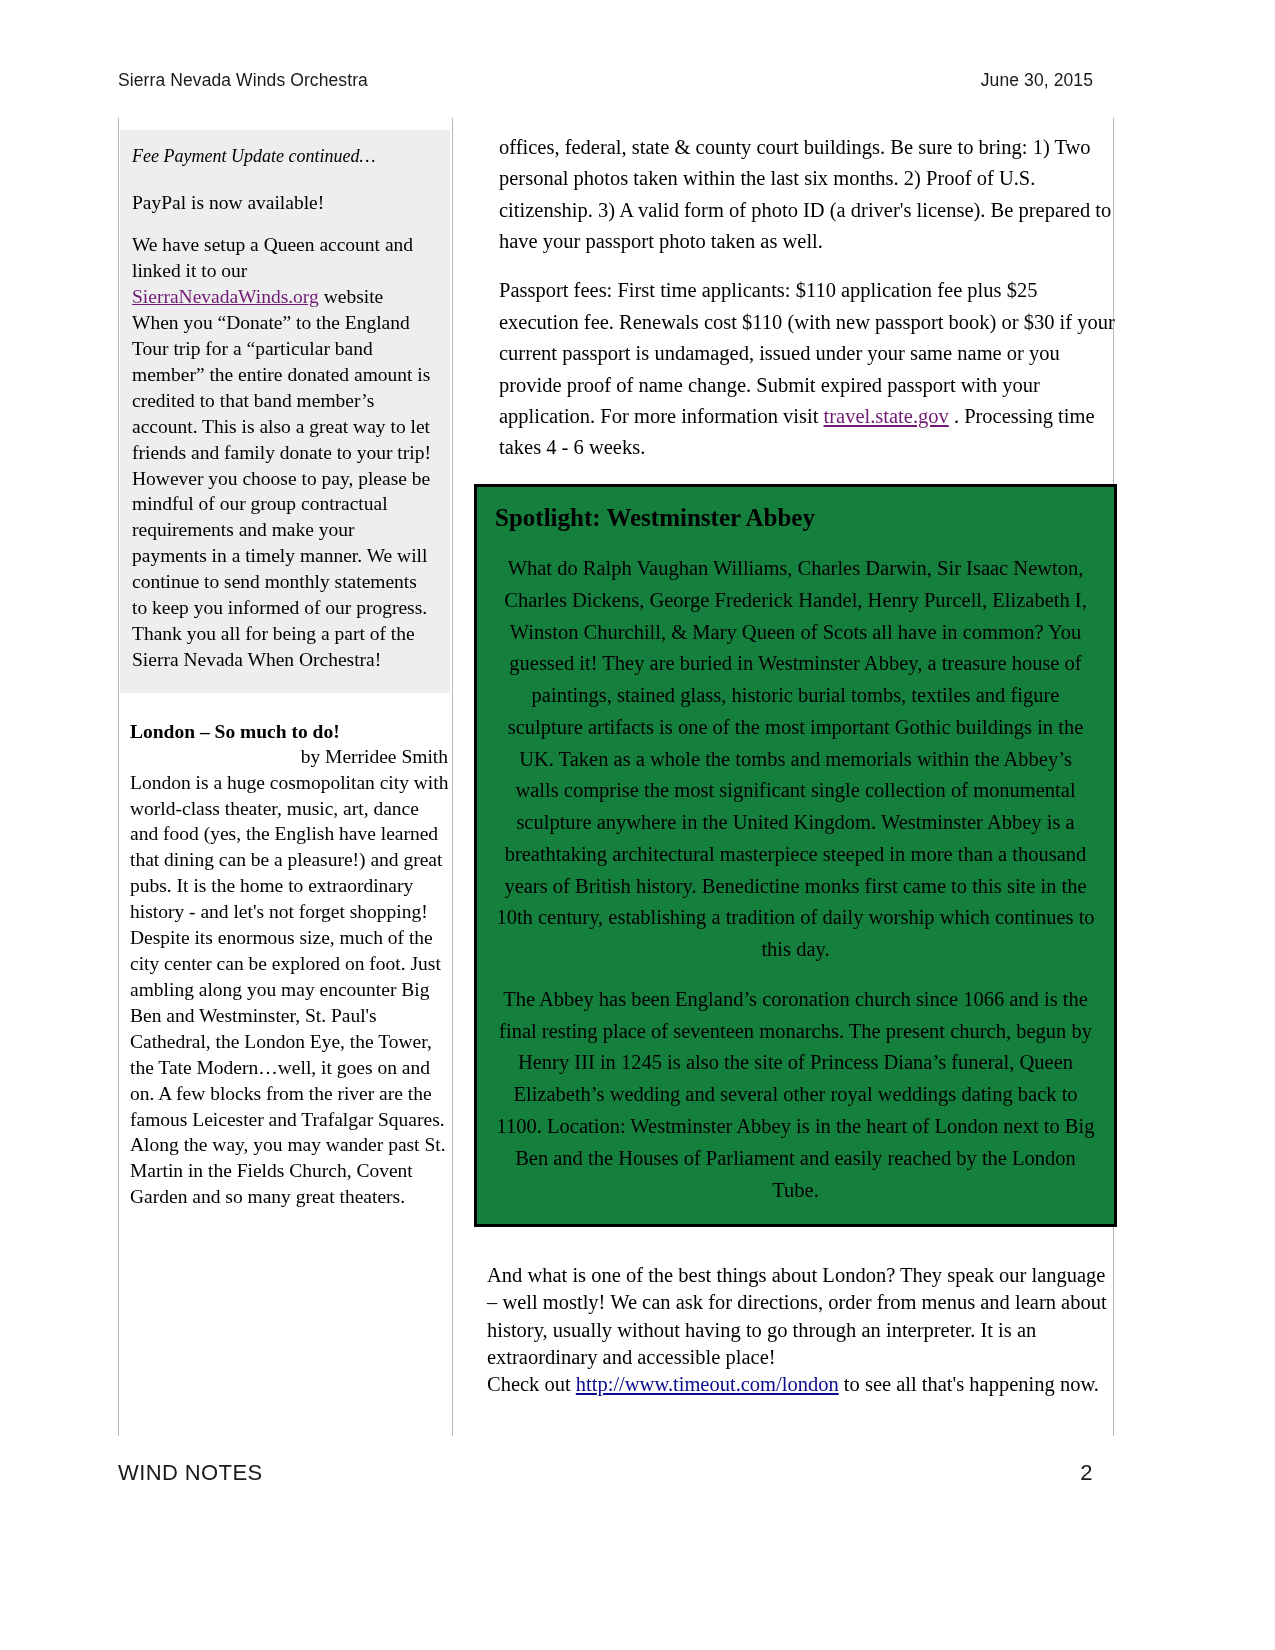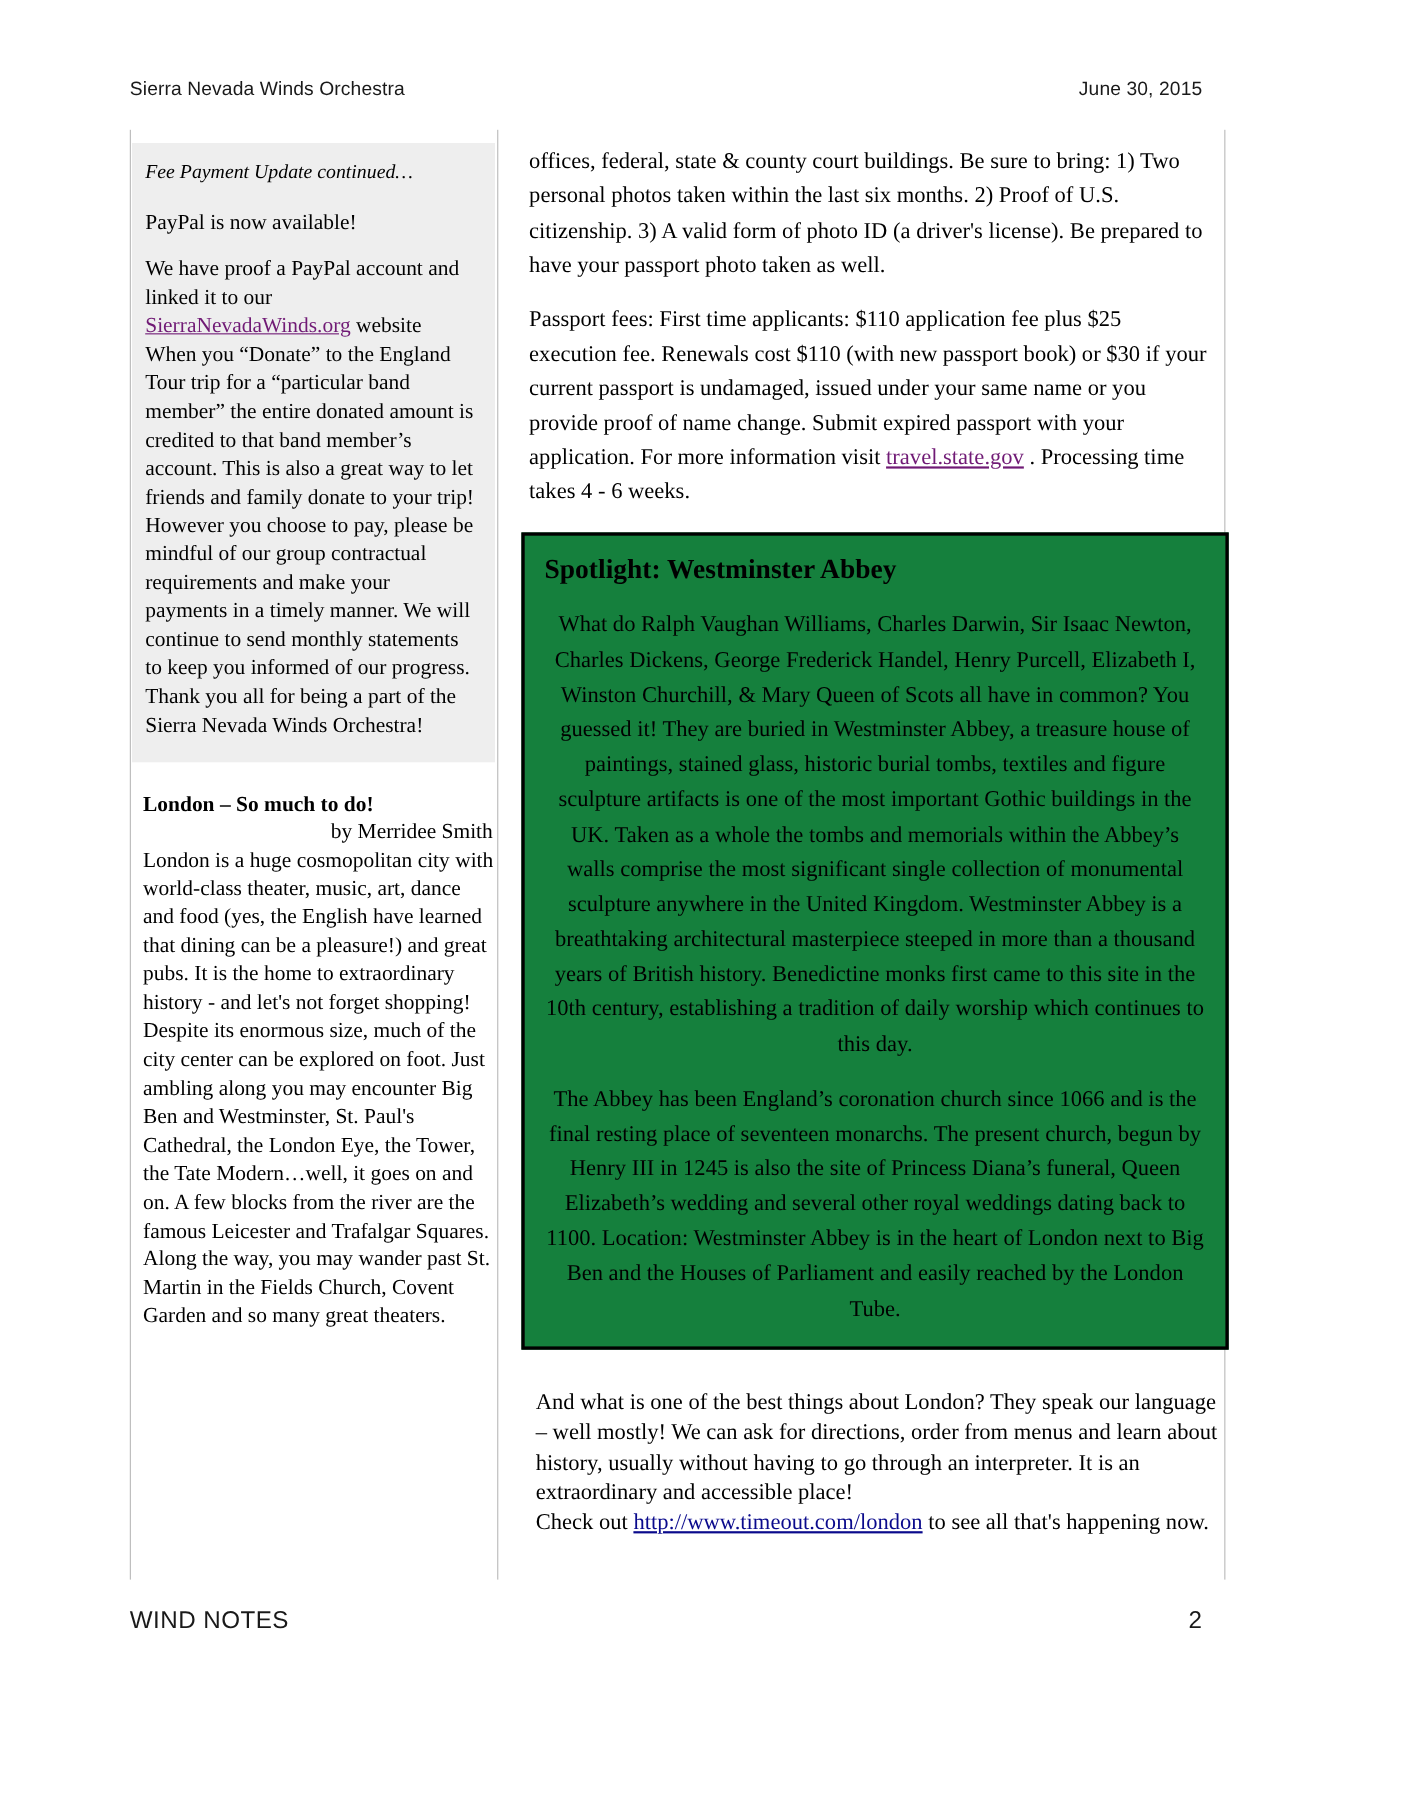--- a/index.html
+++ b/index.html
@@ -119,21 +119,21 @@
   .body-left {
     font-size: 19.5px;
     line-height: 1.33;
     margin: 0;
     padding-left: 10px;
   }
 
   
   .col-right {
     position: absolute;
-    left: 481px;
+    left: 499px;
     top: 132px;
     width: 620px;
   }
   .rcol-p {
     font-size: 20.5px;
     line-height: 1.53;
     margin: 0 0 18px 0;
   }
 
   
@@ -190,23 +190,23 @@
 
   <div class="vrule vrule-left"></div>
   <div class="vrule vrule-mid"></div>
   <div class="vrule vrule-right"></div>
 
   <div class="col-left">
 
     <div class="shaded-box">
       <p class="continued">Fee Payment Update continued…</p>
       <p class="lcol-p">PayPal is now available!</p>
-      <p class="lcol-run"><span>We have proof a PayPal account and linked it to our </span><a class="plain-link" href="#">SierraNevadaWinds.org</a><span> website When you “Donate” to the England Tour trip for a “particular band member” the entire donated amount is credited to that band member’s account. This is also a great way to let friends and family donate to your trip!</span></p>
+      <p class="lcol-run"><span>We have setup a Queen account and linked it to our </span><a class="plain-link" href="#">SierraNevadaWinds.org</a><span> website When you “Donate” to the England Tour trip for a “particular band member” the entire donated amount is credited to that band member’s account. This is also a great way to let friends and family donate to your trip!</span></p>
       <p class="lcol-run">However you choose to pay, please be mindful of our group contractual requirements and make your payments in a timely manner. We will continue to send monthly statements to keep you informed of our progress.</p>
-      <p class="lcol-run">Thank you all for being a part of the Sierra Nevada Winds Orchestra!</p>
+      <p class="lcol-run">Thank you all for being a part of the Sierra Nevada When Orchestra!</p>
     </div>
 
     <h3 class="article-title">London – So much to do!</h3>
     <p class="byline">by Merridee Smith</p>
     <p class="body-left">London is a huge cosmopolitan city with world-class theater, music, art, dance and food (yes, the English have learned that dining can be a pleasure!) and great pubs. It is the home to extraordinary history - and let's not forget shopping!</p>
     <p class="body-left">Despite its enormous size, much of the city center can be explored on foot. Just ambling along you may encounter Big Ben and Westminster, St. Paul's Cathedral, the London Eye, the Tower, the Tate Modern…well, it goes on and on. A few blocks from the river are the famous Leicester and Trafalgar Squares. Along the way, you may wander past St. Martin in the Fields Church, Covent Garden and so many great theaters.</p>
   </div>
 
   <div class="col-right">
     <p class="rcol-p">offices, federal, state &amp; county court buildings. Be sure to bring: 1) Two personal photos taken within the last six months. 2) Proof of U.S. citizenship. 3) A valid form of photo ID  (a driver's license). Be prepared to have your passport photo taken as well.</p>

